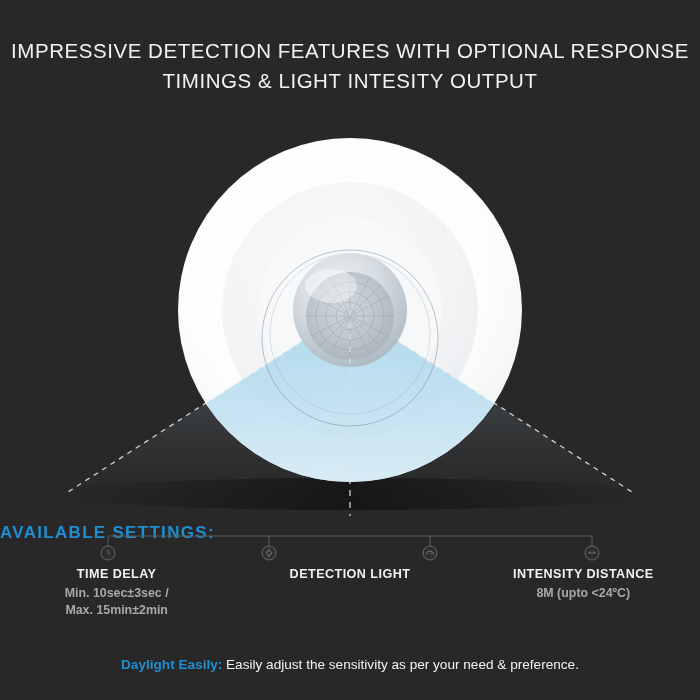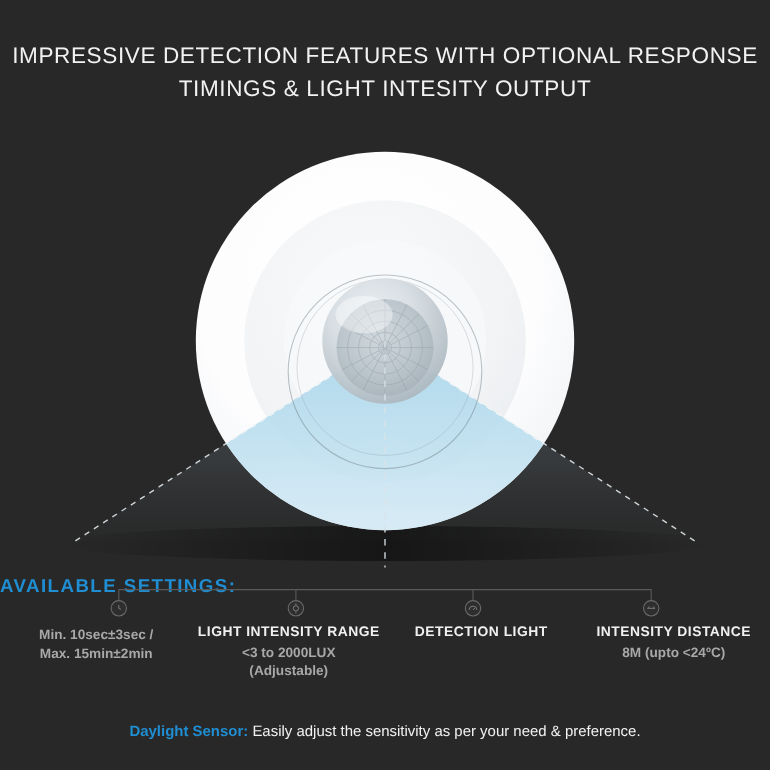--- a/index.html
+++ b/index.html
@@ -214,38 +214,34 @@
             <path d="M588.6 23 L590.4 21.4"></path>
             <path d="M595.4 23 L593.6 21.4"></path>
           </g>
       </g>
     </svg>
   </div>
 
   <div class="cols">
 
     <div class="col">
+      <div class="ttl">TIME DELAY</div>
       <div class="sub">Min. 10sec±3sec /
 Max. 15min±2min</div>
     </div>
 
-    <div class="col">
-      <div class="ttl">LIGHT INTENSITY RANGE</div>
-      <div class="sub">&lt;3 to 2000LUX
-(Adjustable)</div>
-    </div>
 
     <div class="col">
       <div class="ttl">DETECTION LIGHT</div>
     </div>
 
     <div class="col">
       <div class="ttl">INTENSITY DISTANCE</div>
       <div class="sub">8M (upto &lt;24ºC)</div>
     </div>
 
   </div>
 
   <div class="footer">
-    <span class="lead">Daylight Sensor:</span><span> Easily adjust the sensitivity as per your need &amp; preference.</span>
+    <span class="lead">Daylight Easily:</span><span> Easily adjust the sensitivity as per your need &amp; preference.</span>
   </div>
 
 </div>
 
 </body></html>

